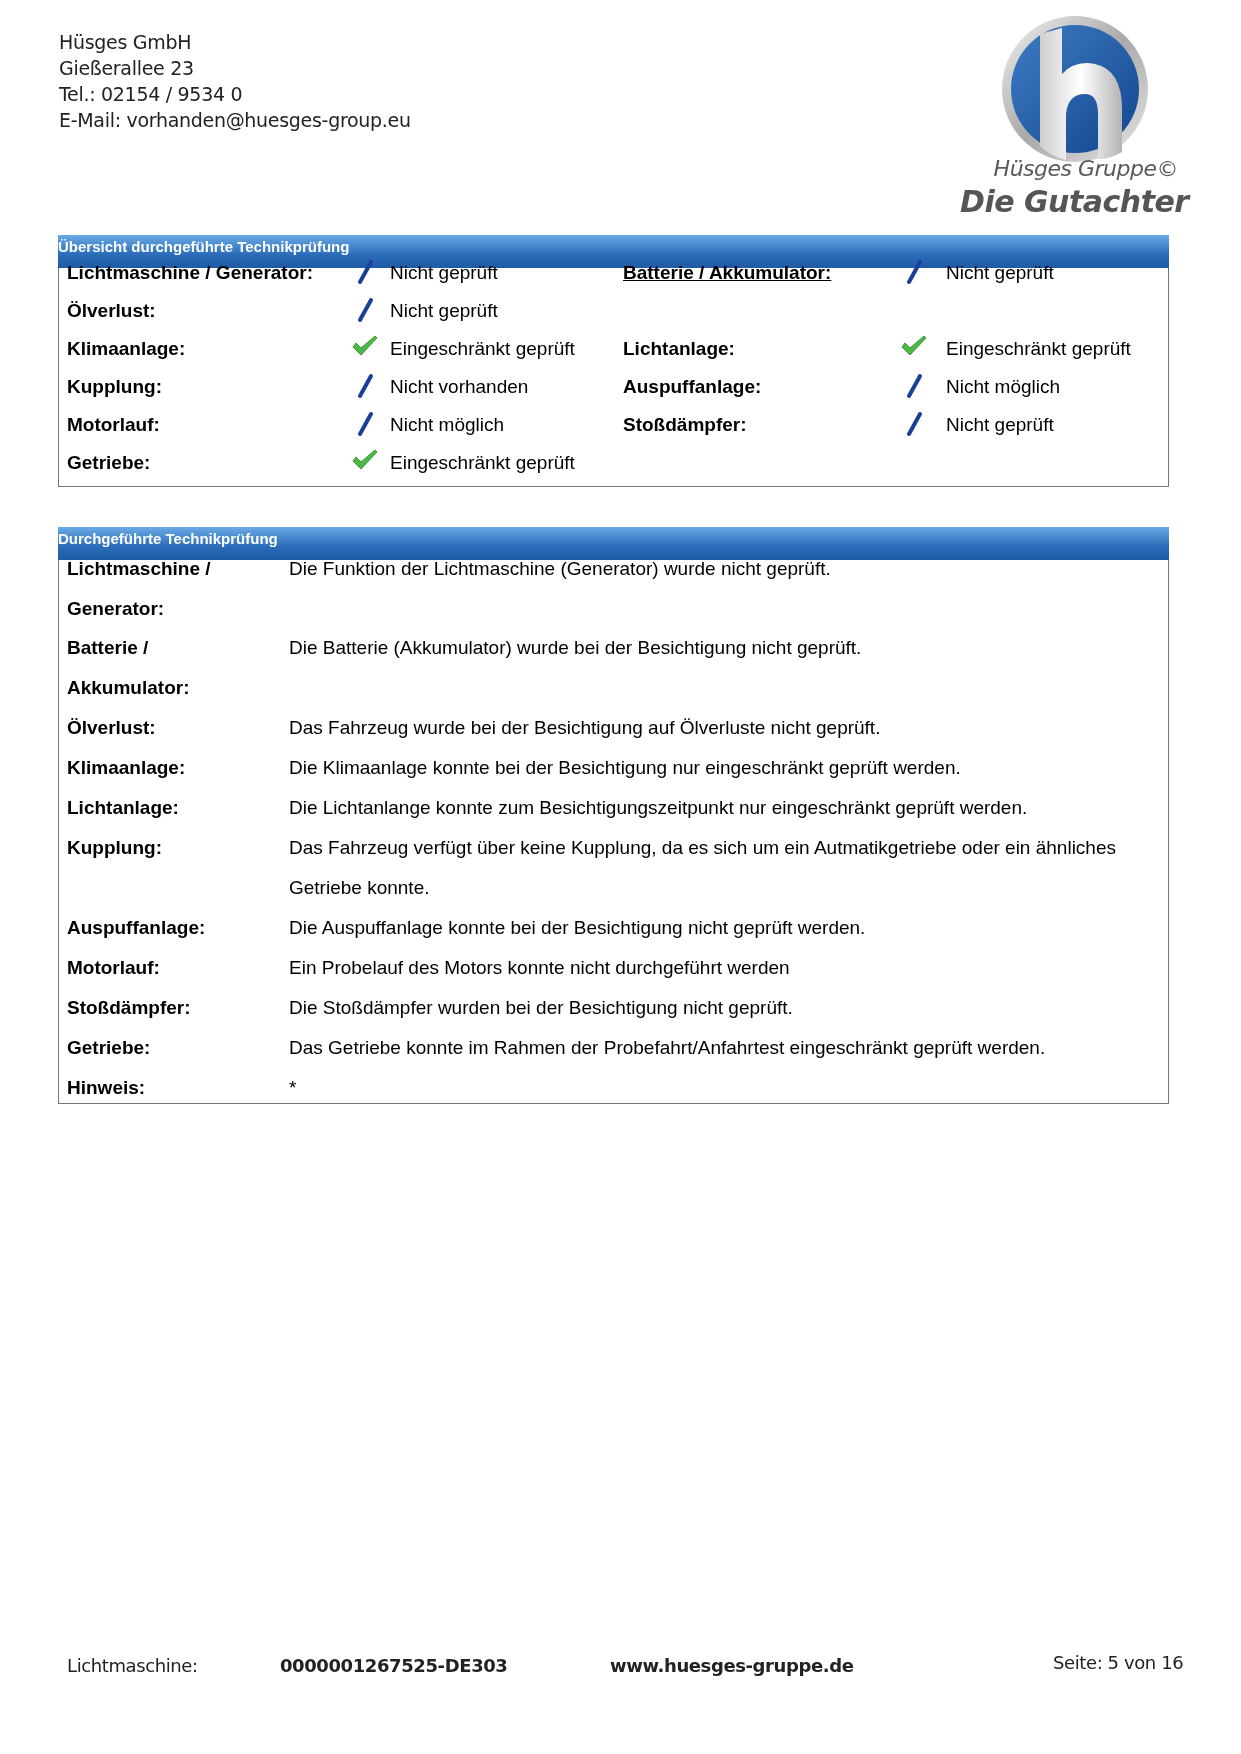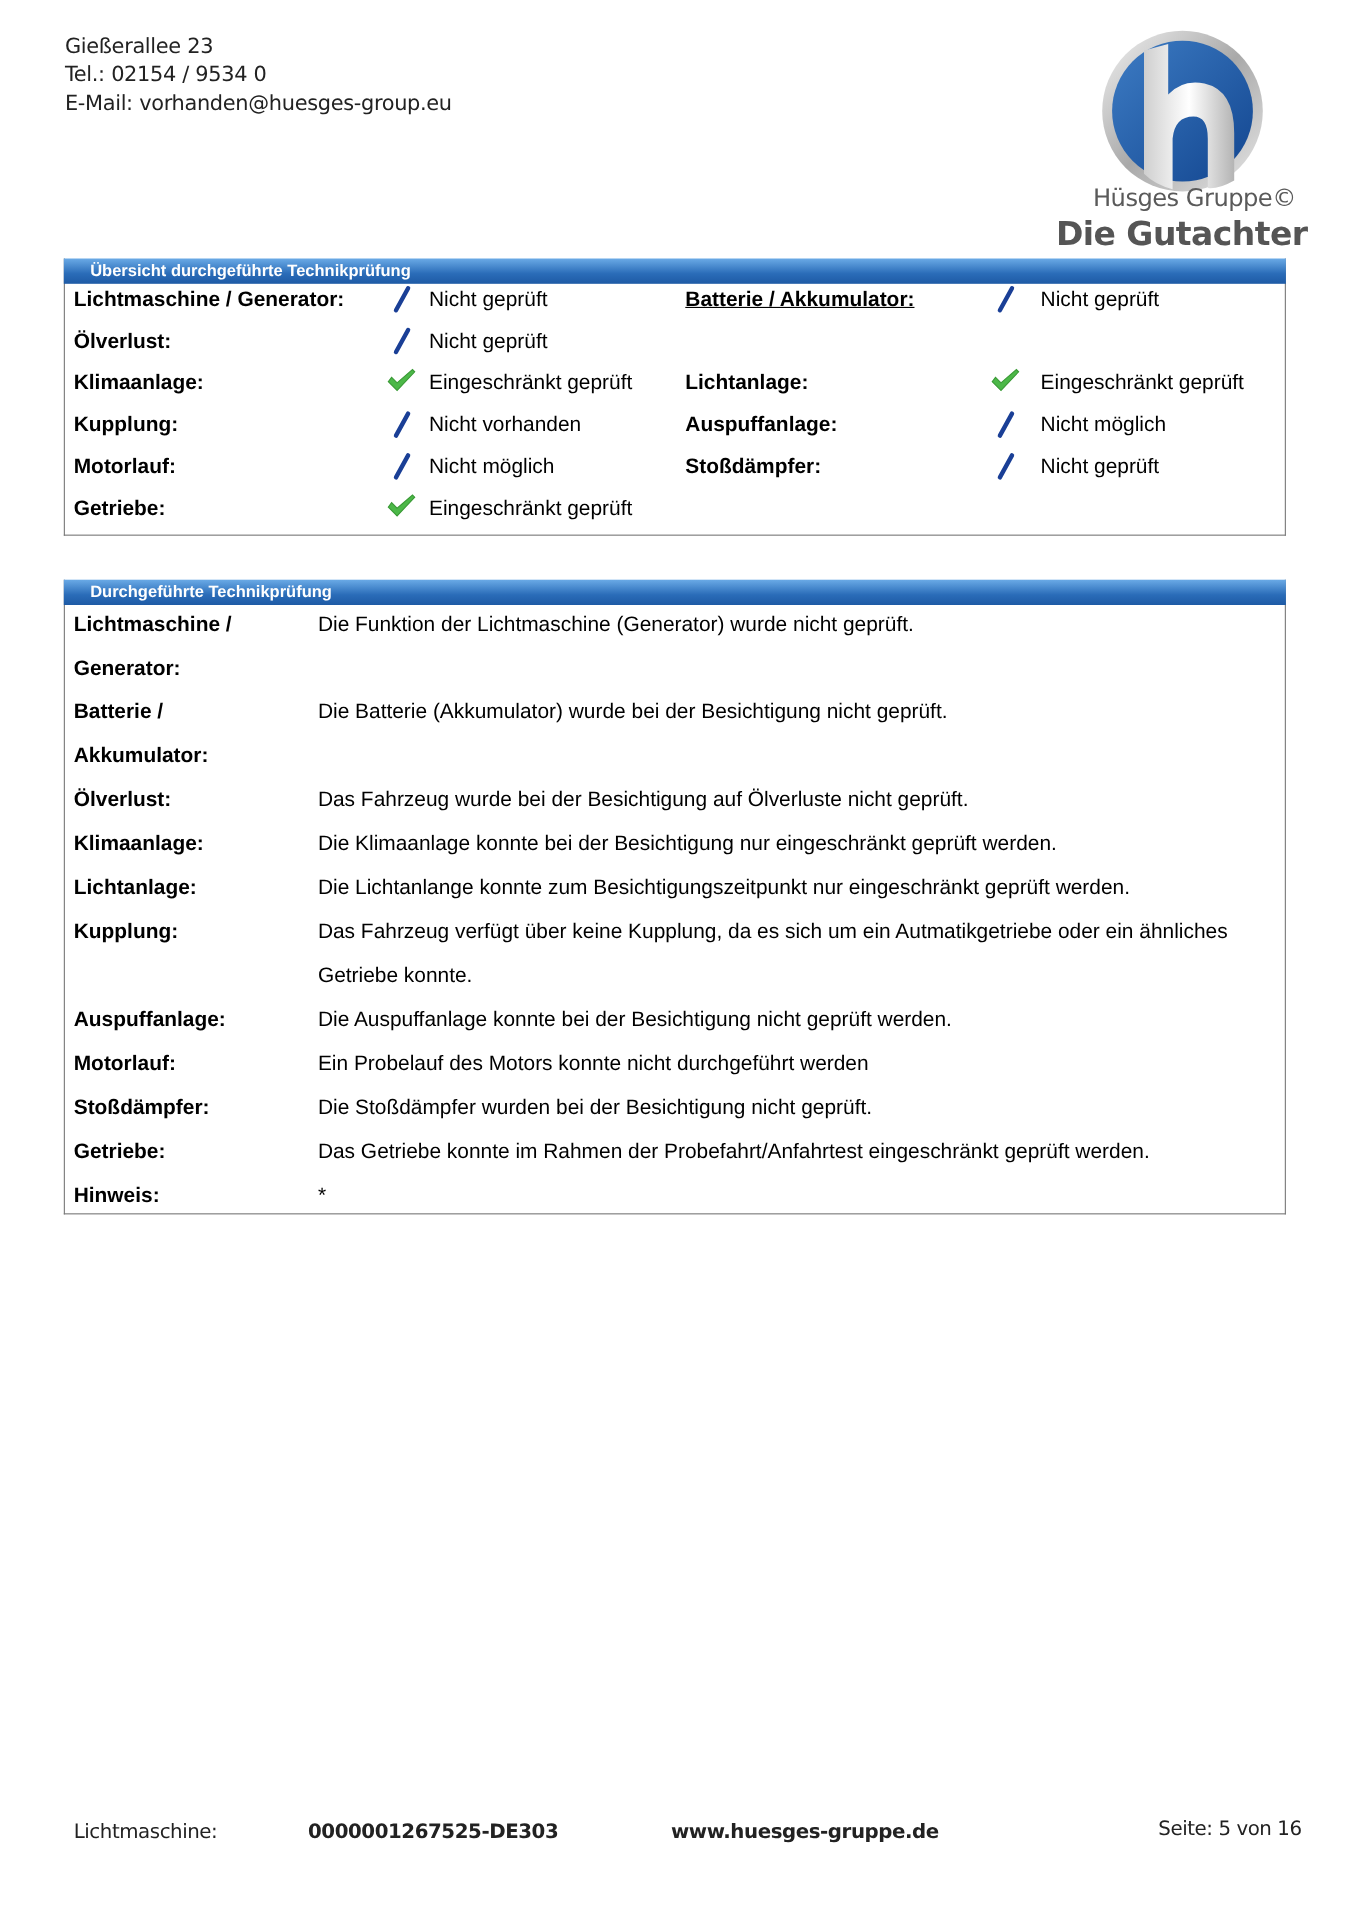--- a/index.html
+++ b/index.html
@@ -1,40 +1,41 @@
 <!DOCTYPE html>
 <html><head>
 <meta charset="utf-8">
 <style>
   html, body { margin:0; padding:0; background:#ffffff; }
   body { width:1241px; height:1754px; position:relative; font-family:"Liberation Sans", sans-serif; color:#000; overflow:hidden; }
   .addr { position:absolute; left:59px; top:29px; font-family:"DejaVu Sans", sans-serif; font-size:19px; line-height:26px; color:#222; letter-spacing:-0.3px; }
   .addr div { white-space:nowrap; }
-  .logo { position:absolute; left:960px; top:24px; width:230px; height:210px; }
+  .logo { position:absolute; left:960px; top:12px; width:230px; height:210px;font-style:italic; }
   .logo-circle { position:absolute; left:40px; top:2px; width:150px; height:150px; }
   .logo-text1 { position:absolute; left:18px; top:144px; width:200px; text-align:right; font-family:"DejaVu Sans", sans-serif; font-size:22px; color:#5a5a5a; letter-spacing:-0.5px; white-space:nowrap; }
   .logo-text2 { position:absolute; left:0px; top:172px; width:212px; text-align:left; font-family:"DejaVu Sans", sans-serif; font-weight:bold; font-size:30px; color:#555; letter-spacing:-0.5px; white-space:nowrap; }
   .panel { position:absolute; left:58px; width:1111px; border:1px solid #777; border-top:none; box-sizing:border-box; }
-  .panel-head { height:23px; background:linear-gradient(#6aaae6, #2a6cb8 60%, #1e5aa5); color:#fff; font-weight:bold; font-size:15px; line-height:23px; padding-left:24px; margin-left:-1px; margin-right:-1px; }
+  .panel-head { height:33px; background:linear-gradient(#6aaae6, #2a6cb8 60%, #1e5aa5); color:#fff; font-weight:bold; font-size:15px; line-height:23px; padding-left:0; margin-left:-1px; margin-right:-1px; }
   .p1 { top:235px; height:252px; }
   .p2 { top:527px; height:577px; }
   .ov-row { position:absolute; height:38px; font-size:19px; line-height:24px; }
   .ov-label { position:absolute; font-weight:bold; white-space:nowrap; }
   .ov-icon { position:absolute; width:28px; height:26px; }
   .ov-value { position:absolute; white-space:nowrap; }
   .dt-row { position:absolute; left:8px; font-size:19px; line-height:24px; }
   .dt-label { position:absolute; left:0; font-weight:bold; white-space:nowrap; }
   .dt-text { position:absolute; left:222px; white-space:nowrap; }
   .footer { position:absolute; top:1655px; font-family:"DejaVu Sans", sans-serif; font-size:18px; color:#222; white-space:nowrap; letter-spacing:-0.4px; }
   .bold { font-weight:bold; }
 </style>
 </head>
 <body>
 
 <div class="addr">
+  <div>Hüsges GmbH</div>
   <div>Gießerallee 23</div>
   <div>Tel.: 02154 / 9534 0</div>
   <div>E-Mail: vorhanden@huesges-group.eu</div>
 </div>
 
 <div class="logo">
   <svg class="logo-circle" viewBox="0 0 150 150">
     <defs>
       <linearGradient id="ring" x1="0" y1="0" x2="1" y2="1">
         <stop offset="0" stop-color="#f2f2f2"></stop>

